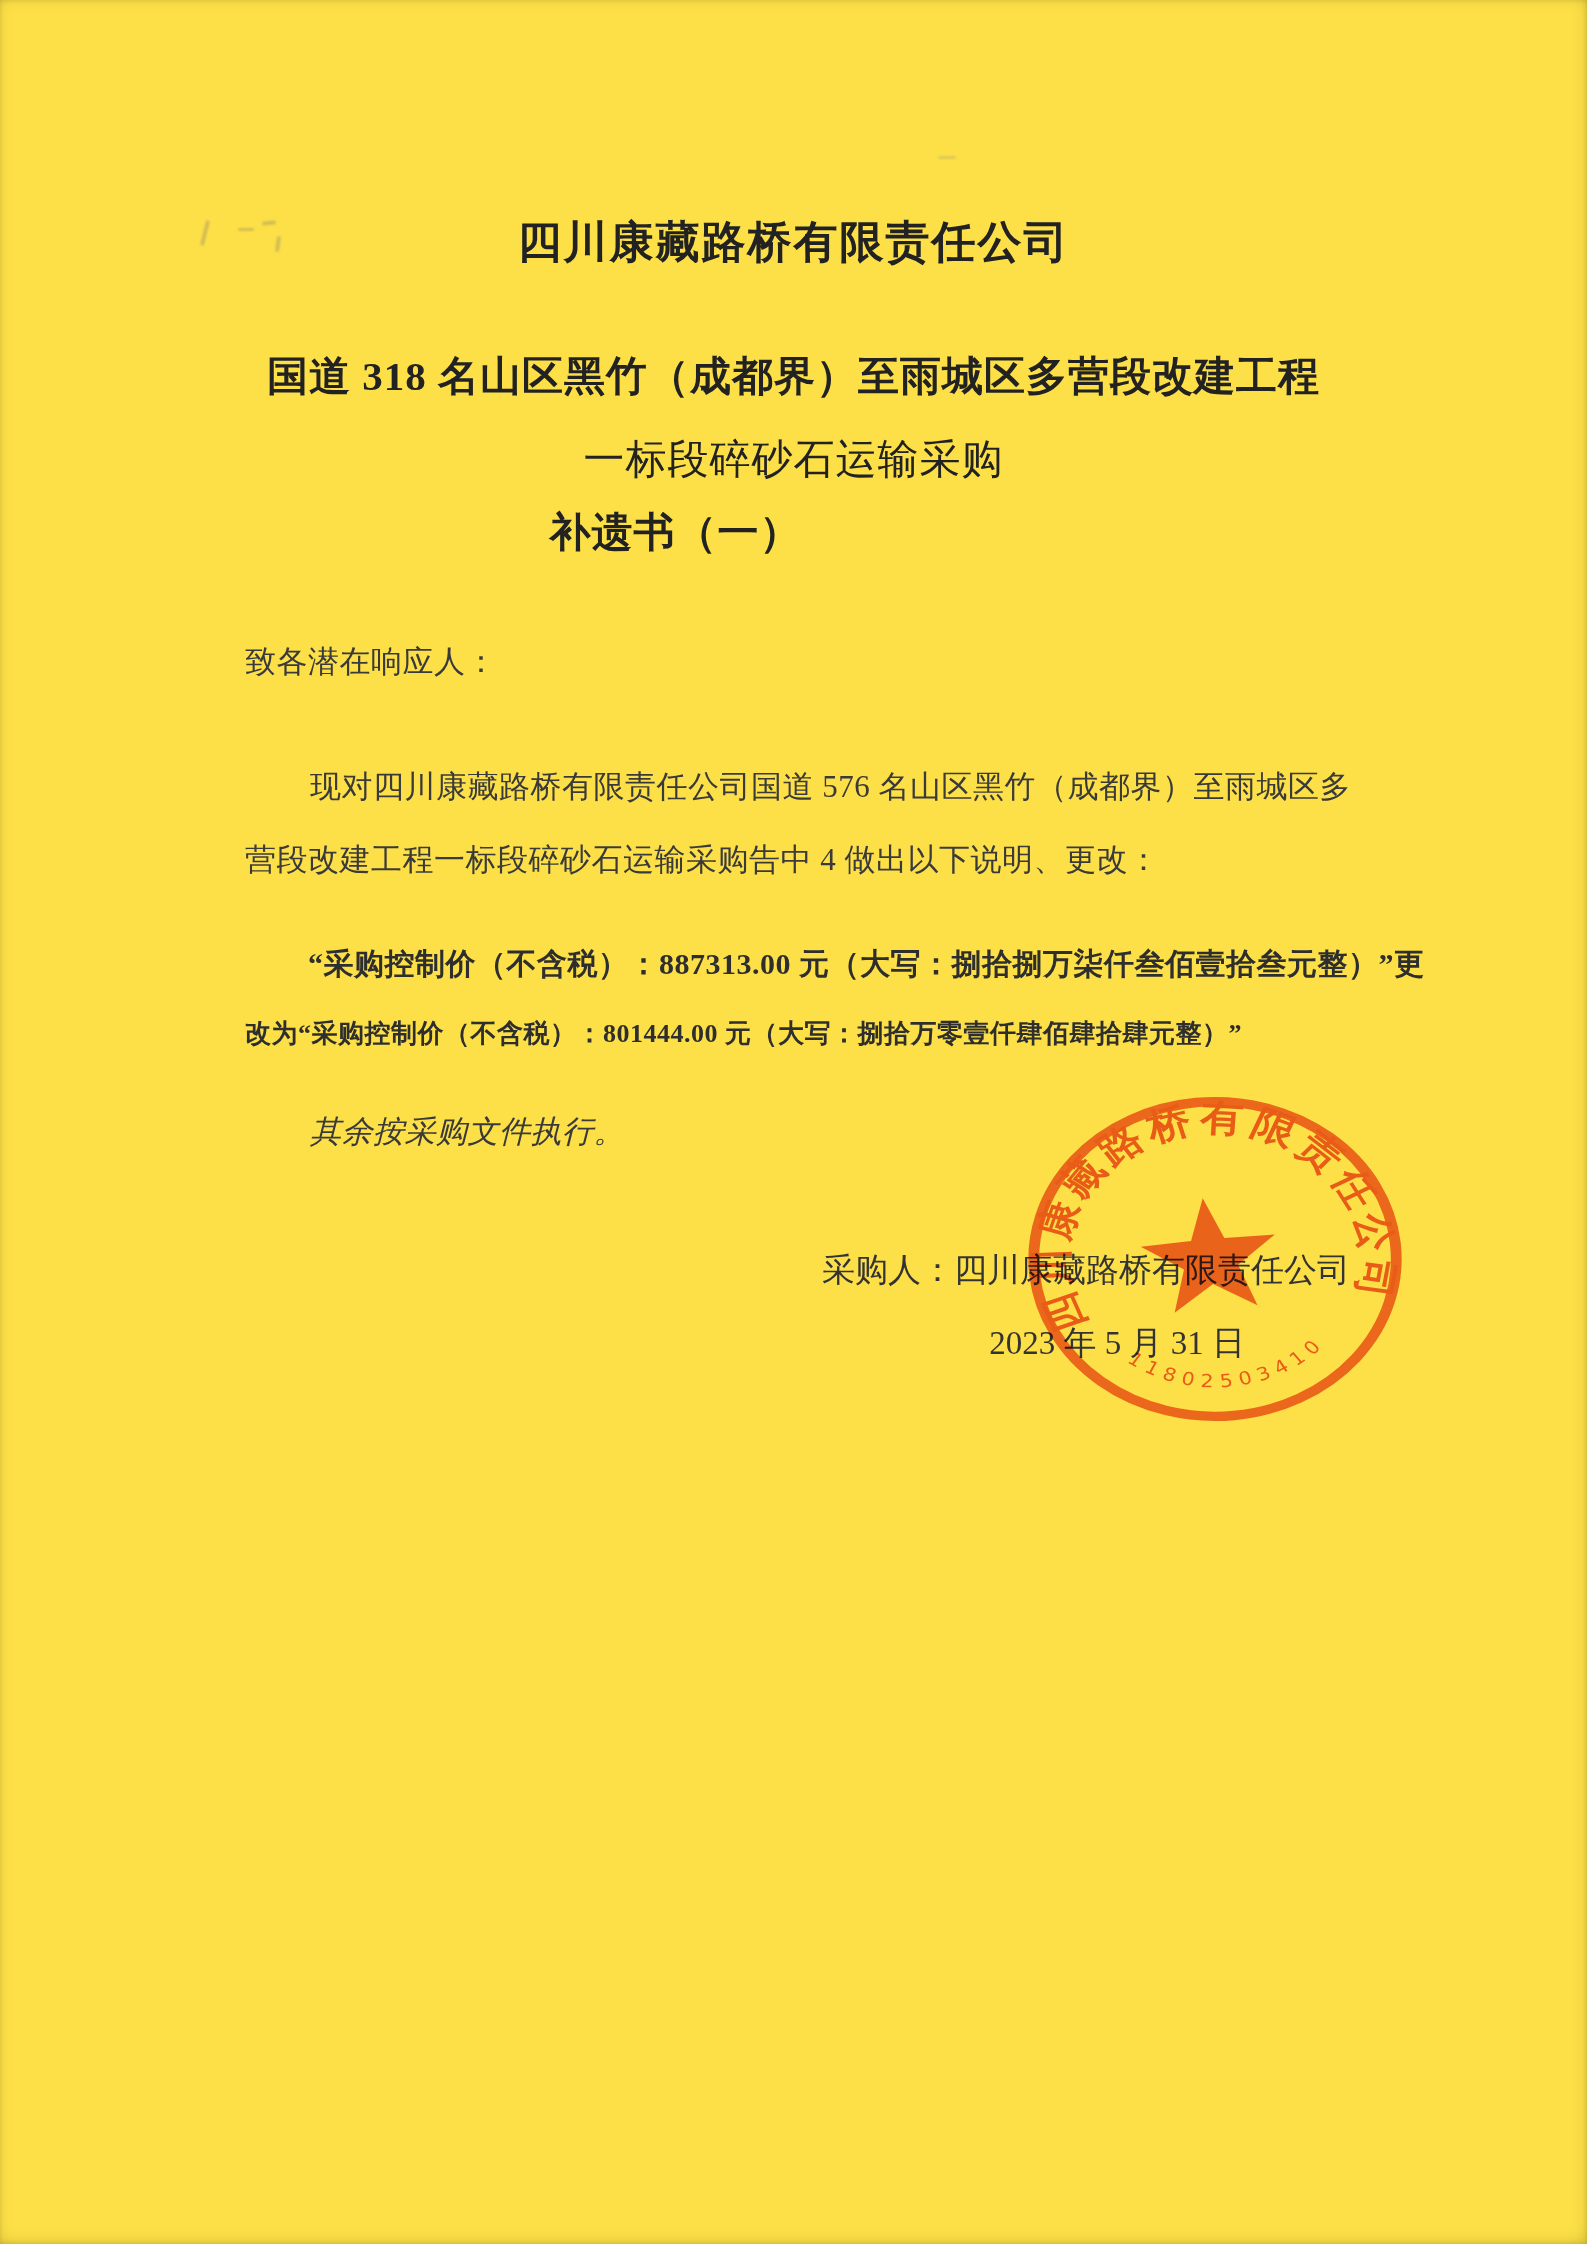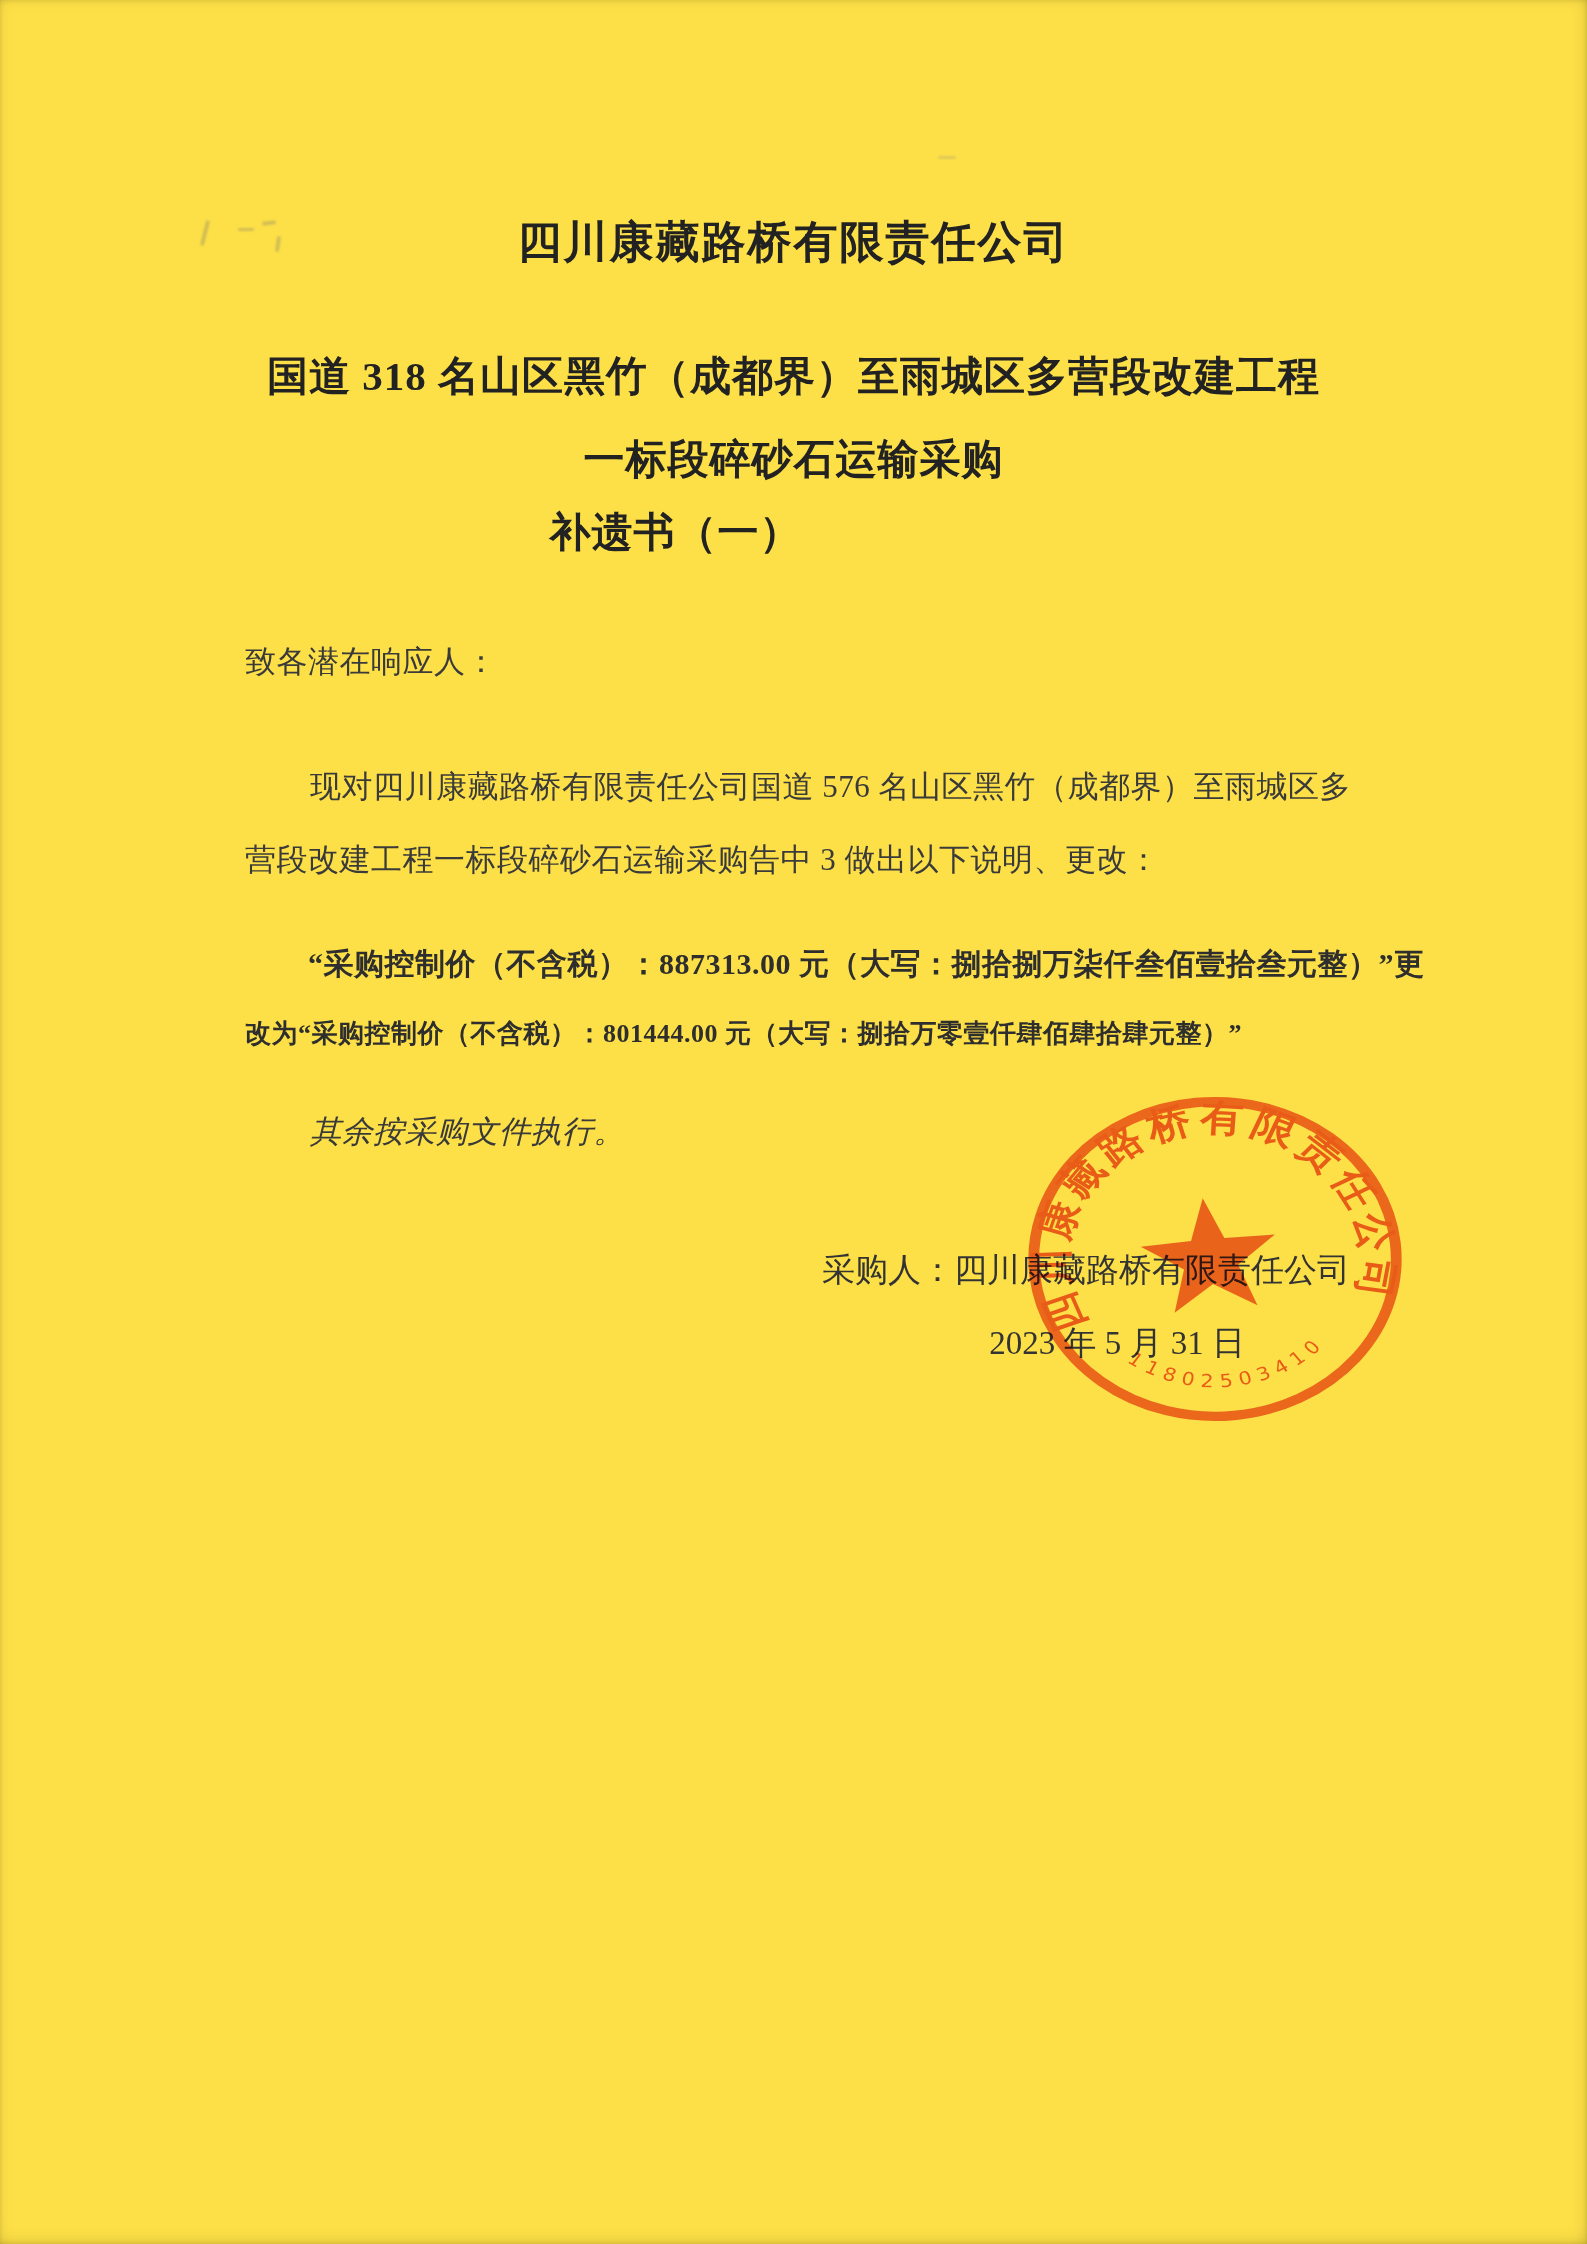--- a/index.html
+++ b/index.html
@@ -33,21 +33,21 @@
   }
   .h2 {
     top: 349px; left: 0; width: 100%;
     text-align: center;
     font-size: 41px; font-weight: bold; color: #222;
     letter-spacing: 1px;
   }
   .h3 {
     top: 432px; left: 0; width: 100%;
     text-align: center;
-    font-size: 41px; font-weight: bold; color: #222;
+    font-size: 41px; font-weight: normal; color: #222;
     letter-spacing: 1px;
   }
   .h4 {
     top: 505px; left: 0; width: 100%;
     text-align: center;
     font-size: 41px; font-weight: bold; color: #222;
     letter-spacing: 1px;
     transform: translateX(-118px);
   }
 
@@ -101,21 +101,21 @@
   <div class="line h2">国道 318 名山区黑竹（成都界）至雨城区多营段改建工程</div>
 
   <div class="line h3">一标段碎砂石运输采购</div>
 
   <div class="line h4">补遗书（一）</div>
 
   <div class="line body-text salutation">致各潜在响应人：</div>
 
   <div class="line body-text p1l1">现对四川康藏路桥有限责任公司国道 576 名山区黑竹（成都界）至雨城区多</div>
 
-  <div class="line body-text p1l2">营段改建工程一标段碎砂石运输采购告中 3 做出以下说明、更改：</div>
+  <div class="line body-text p1l2">营段改建工程一标段碎砂石运输采购告中 4 做出以下说明、更改：</div>
 
   <div class="line body-text bold q1">“采购控制价（不含税）：887313.00 元（大写：捌拾捌万柒仟叁佰壹拾叁元整）”更</div>
 
   <div class="line body-text bold q2">改为“采购控制价（不含税）：801444.00 元（大写：捌拾万零壹仟肆佰肆拾肆元整）”</div>
 
   <div class="line body-text p3">其余按采购文件执行。</div>
 
   <div class="line sign">采购人：四川康藏路桥有限责任公司</div>
 
   <div class="line date">2023 年 5 月 31 日</div>

